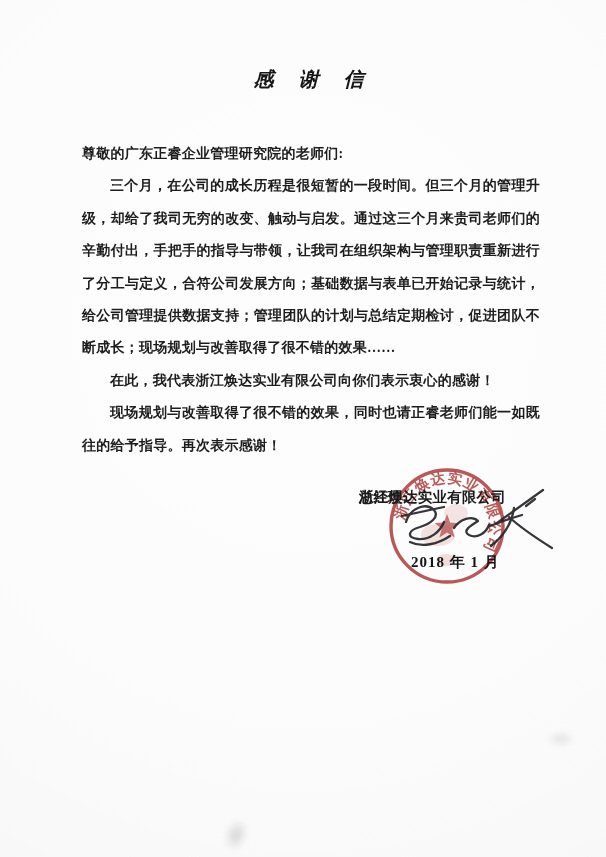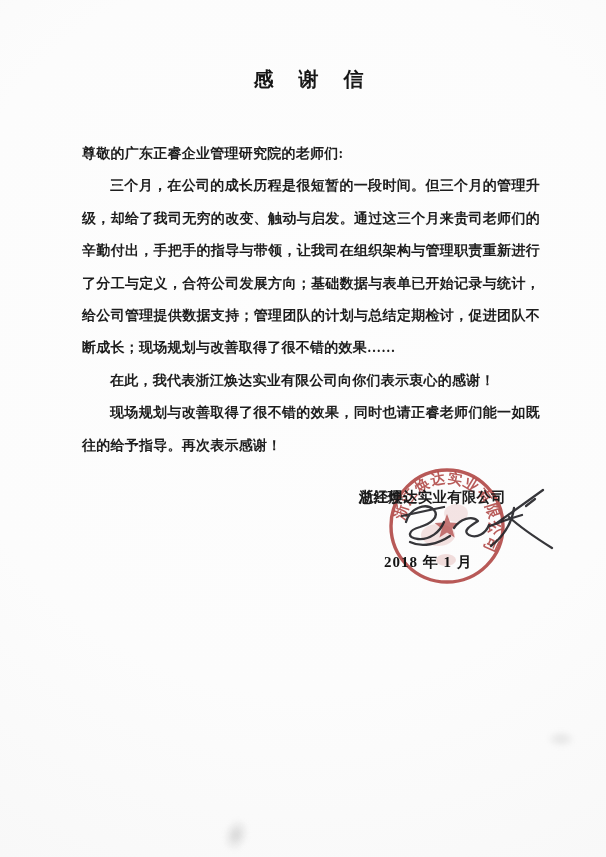--- a/index.html
+++ b/index.html
@@ -18,20 +18,21 @@
   }
   .doc-title {
     position: absolute;
     left: 82px; top: 66px; width: 458px;
     text-align: center;
     font-size: 20px;
     font-weight: 700;
     letter-spacing: 5px;
     color: #161616;
     white-space: pre;
+    font-style: italic;
   }
   .letter-body {
     position: absolute;
     left: 82px; top: 94px; width: 458px;
     font-size: 14px;
     letter-spacing: 0.25px;
     line-height: 32.4px;
     font-weight: 600;
     color: #1d1d1d;
     text-align: justify;
@@ -45,21 +46,21 @@
     font-size: 14.5px; font-weight: 600; color: #1b1b1b;
     letter-spacing: 0.2px;
   }
   .sig-role {
     position: absolute;
     left: 359px; top: 488px;
     font-size: 14.5px; font-weight: 600; color: #1b1b1b;
   }
   .sig-date {
     position: absolute;
-    left: 384px; top: 553px;
+    left: 411px; top: 553px;
     font-size: 15px; font-weight: 700; color: #141414;
     letter-spacing: 1px;
   }
   .seal {
     position: absolute;
     left: 386px; top: 465px;
     width: 122px; height: 122px;
     mix-blend-mode: multiply;
     opacity: 0.88;
   }

